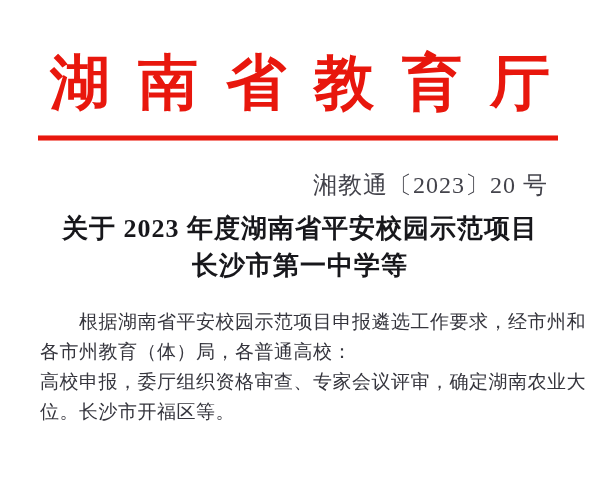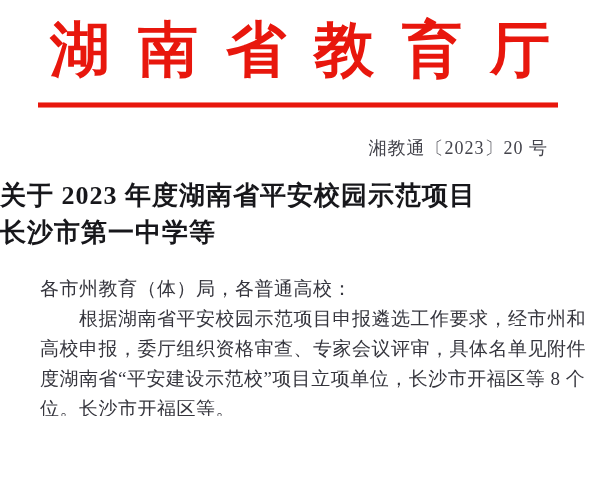--- a/index.html
+++ b/index.html
@@ -7,20 +7,21 @@
     padding: 0;
     background: #ffffff;
   }
   .page {
     position: relative;
     width: 600px;
     height: 416px;
     background: #ffffff;
     overflow: hidden;
     font-family: "Liberation Serif", "DejaVu Serif", serif;
+    margin-top: 33px;
   }
   
   .letterhead {
     position: absolute;
     top: 10px;
     left: 0;
     right: 0;
     text-align: center;
     white-space: nowrap;
     line-height: 80px;
@@ -42,32 +43,32 @@
     background: #e8170d;
     border-top: 1px solid #f4827b;
     border-bottom: 1px solid #f4827b;
     box-sizing: content-box;
   }
   
   .doc-number {
     position: absolute;
     top: 136px;
     right: 52px;
-    font-size: 18px;
+    font-size: 24px;
     letter-spacing: 1px;
     color: #43434b;
     white-space: nowrap;
   }
   
   .doc-title {
     position: absolute;
     top: 177px;
     left: 0;
     right: 0;
-    text-align: left;
+    text-align: center;
     font-size: 26px;
     font-weight: bold;
     line-height: 37px;
     letter-spacing: 1px;
     color: #17171b;
   }
   
   .body-text {
     position: absolute;
     left: 40px;
@@ -112,22 +113,21 @@
   <div class="red-rule"></div>
 
   <div class="doc-number">湘教通〔2023〕20 号</div>
 
   <div class="doc-title">
     <div>关于 2023 年度湖南省平安校园示范项目</div>
     <div>长沙市第一中学等</div>
   </div>
 
   <div class="body-text">
+    <div class="body-line">　　根据湖南省平安校园示范项目申报遴选工作要求，经市州和</div>
     <div class="body-line">各市州教育（体）局，各普通高校：</div>
-    <div class="body-line">　　根据湖南省平安校园示范项目申报遴选工作要求，经市州和</div>
-    <div class="body-line">高校申报，委厅组织资格审查、专家会议评审，具体名单见附件</div>
-    <div class="body-line">度湖南省“平安建设示范校”项目立项单位，长沙市开福区等 8 个</div>
+    <div class="body-line">高校申报，委厅组织资格审查、专家会议评审，确定湖南农业大</div>
     <div class="body-line">位。长沙市开福区等。</div>
   </div>
 
   <div class="clipped-line"></div>
 
 </div>
 
 </body></html>

